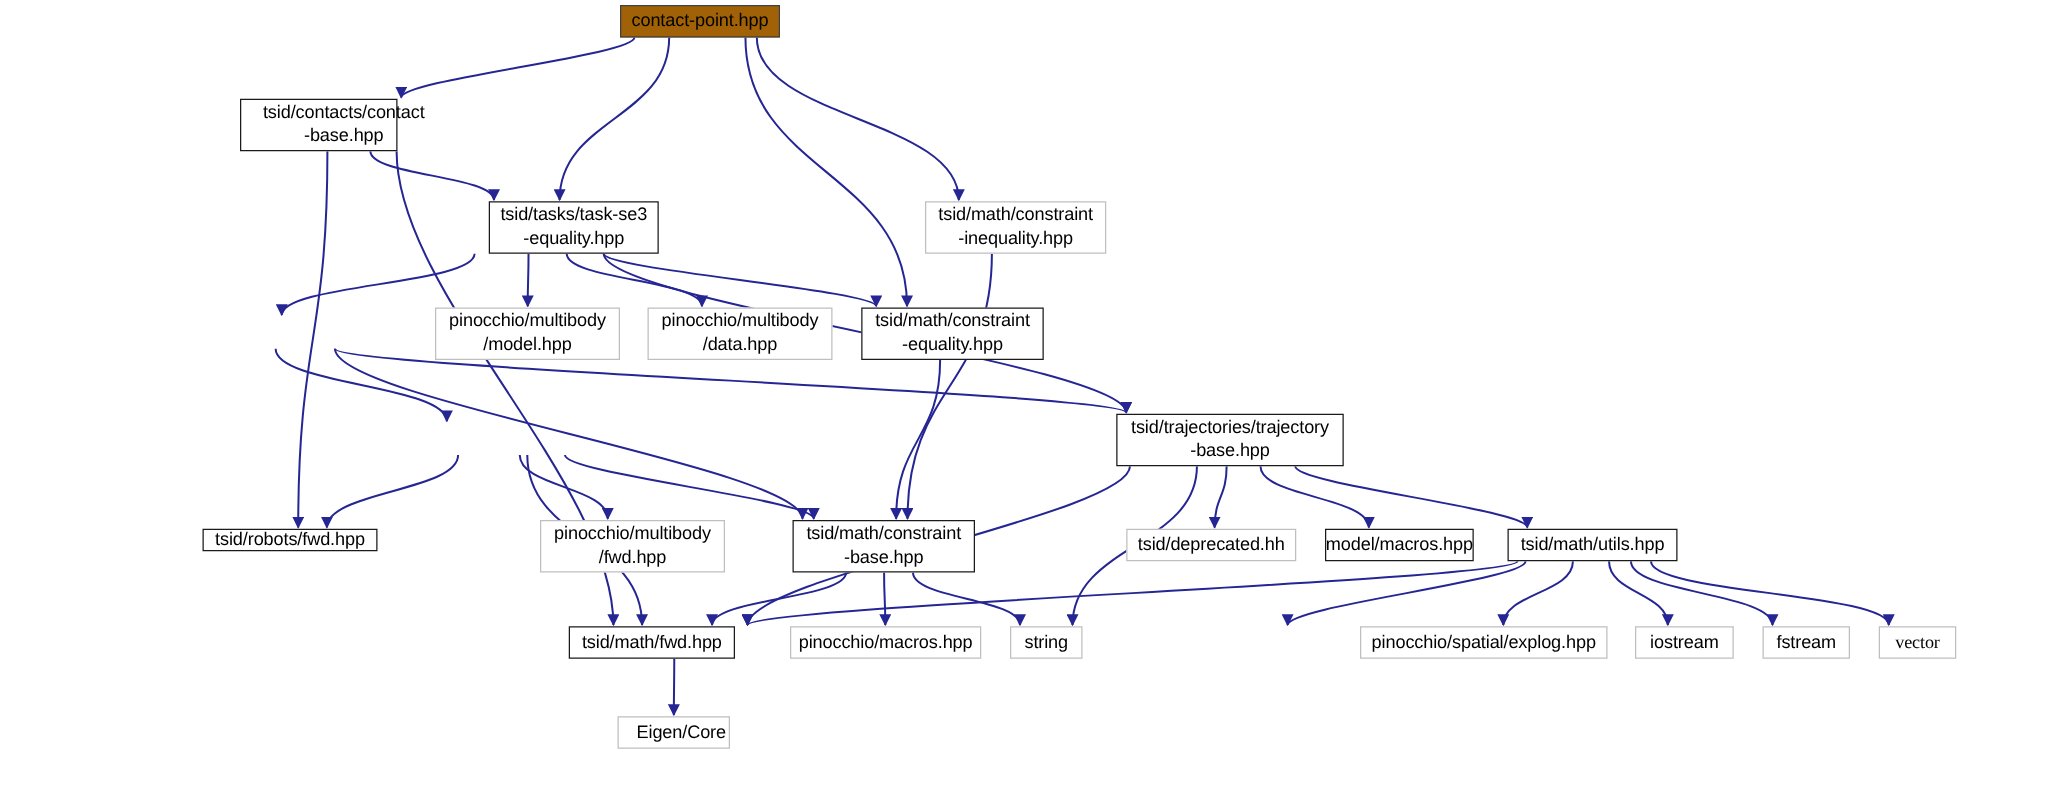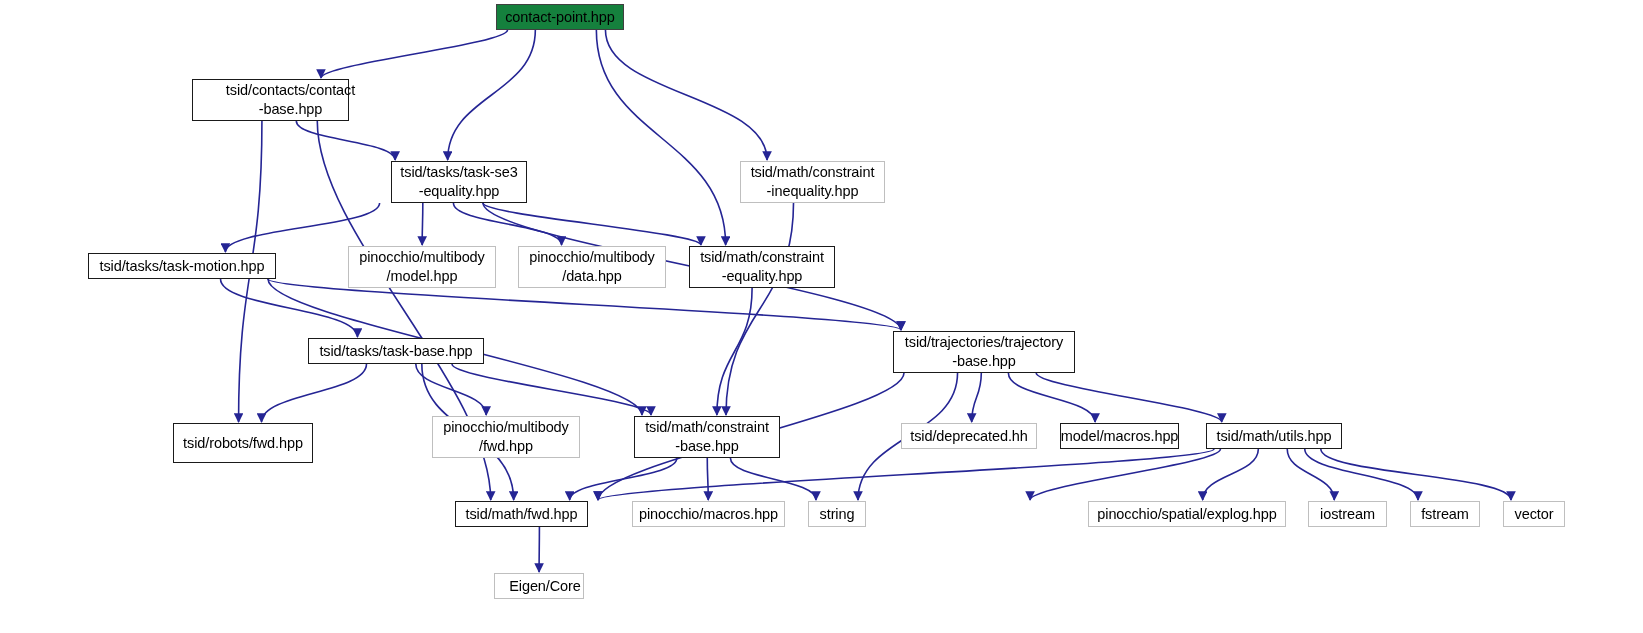--- a/index.html
+++ b/index.html
@@ -36,21 +36,21 @@
     font-size: 14.5px;
     line-height: 19px;
     white-space: pre-line;
     letter-spacing: -0.1px;
     z-index: 2;
   }
   .node.strong {
     border: 1.5px solid #1a1a1a;
   }
   .node.root {
-    background: #15803d;
+    background: #a16207;
     border: 1.5px solid #404040;
   }
 </style>
 </head>
 <body>
 
 <div id="graph">
   <svg id="edges" viewBox="0 0 1643 633">
       <defs>
         <marker id="arrow" viewBox="0 0 10 10" refX="9" refY="5" markerWidth="6" markerHeight="6" orient="auto-start-reverse" markerUnits="strokeWidth">
@@ -88,45 +88,43 @@
       <path d="M 730.4 458 C 730.4 479, 816 479, 816 500" fill="none" stroke="#252594" stroke-width="1.6" marker-end="url(#arrow)"></path>
       <path d="M 1214 449 C 1214 464.3, 598 484.7, 598 500" fill="none" stroke="#252594" stroke-width="1.6" marker-end="url(#arrow)"></path>
       <path d="M 1220.45 449 C 1220.45 464.3, 1030.05 484.7, 1030.05 500" fill="none" stroke="#252594" stroke-width="1.6" marker-end="url(#arrow)"></path>
       <path d="M 1258.34 449 C 1258.34 474.5, 1202.66 474.5, 1202.66 500" fill="none" stroke="#252594" stroke-width="1.6" marker-end="url(#arrow)"></path>
       <path d="M 1287.23 449 C 1287.23 474.5, 1334.27 474.5, 1334.27 500" fill="none" stroke="#252594" stroke-width="1.6" marker-end="url(#arrow)"></path>
       <path d="M 1304.78 449 C 1304.78 474.5, 1418 474.5, 1418 500" fill="none" stroke="#252594" stroke-width="1.6" marker-end="url(#arrow)"></path>
       <path d="M 1320.8 449 C 1320.8 474.5, 1511 474.5, 1511 500" fill="none" stroke="#252594" stroke-width="1.6" marker-end="url(#arrow)"></path>
       <path d="M 539.41 527 C 539.41 549.5, 539.09 549.5, 539.09 572" fill="none" stroke="#252594" stroke-width="1.6" marker-end="url(#arrow)"></path>
     </svg>
 <div class="node root" style="left: 496px; top: 4px; width: 128px; height: 26px;">contact-point.hpp</div>
-    <div class="node strong" style="left: 192px; top: 79px; width: 157px; height: 42px; padding-left: 40px;">tsid/contacts/contact
+    <div class="node strong" style="left: 192px; top: 79px; width: 126px; height: 42px; padding-left: 40px;">tsid/contacts/contact
 -base.hpp</div>
     <div class="node strong" style="left: 355px; top: 161px; width: 136px; height: 42px; margin-left: 36px;">tsid/tasks/task-se3
 -equality.hpp</div>
     <div class="node" style="left: 740px; top: 161px; width: 145px; height: 42px;">tsid/math/constraint
 -inequality.hpp</div>
-    <div class="node strong" style="left: 88px; top: 253px; width: 188px; height: 26px;">tsid/tasks/task-motion.hpp</div>
     <div class="node" style="left: 348px; top: 246px; width: 148px; height: 42px;">pinocchio/multibody
 /model.hpp</div>
     <div class="node" style="left: 518px; top: 246px; width: 148px; height: 42px;">pinocchio/multibody
 /data.hpp</div>
     <div class="node strong" style="left: 689px; top: 246px; width: 146px; height: 42px;">tsid/math/constraint
 -equality.hpp</div>
-    <div class="node strong" style="left: 308px; top: 338px; width: 176px; height: 26px;">tsid/tasks/task-base.hpp</div>
     <div class="node strong" style="left: 893px; top: 331px; width: 182px; height: 42px;">tsid/trajectories/trajectory
 -base.hpp</div>
-    <div class="node strong" style="left: 173px; top: 423px; width: 140px; height: 40px;">tsid/robots/fwd.hpp</div>
+    <div class="node strong" style="left: 162px; top: 423px; width: 140px; height: 18px;">tsid/robots/fwd.hpp</div>
     <div class="node" style="left: 432px; top: 416px; width: 148px; height: 42px;">pinocchio/multibody
 /fwd.hpp</div>
     <div class="node strong" style="left: 634px; top: 416px; width: 146px; height: 42px;">tsid/math/constraint
 -base.hpp</div>
     <div class="node" style="left: 901px; top: 423px; width: 136px; height: 26px;">tsid/deprecated.hh</div>
     <div class="node strong" style="left: 1060px; top: 423px; width: 119px; height: 26px;">model/macros.hpp</div>
     <div class="node strong" style="left: 1206px; top: 423px; width: 136px; height: 26px;">tsid/math/utils.hpp</div>
     <div class="node strong" style="left: 455px; top: 501px; width: 133px; height: 26px;">tsid/math/fwd.hpp</div>
     <div class="node" style="left: 632px; top: 501px; width: 153px; height: 26px;">pinocchio/macros.hpp</div>
     <div class="node" style="left: 808px; top: 501px; width: 58px; height: 26px;">string</div>
     <div class="node" style="left: 1088px; top: 501px; width: 198px; height: 26px;">pinocchio/spatial/explog.hpp</div>
     <div class="node" style="left: 1308px; top: 501px; width: 79px; height: 26px;">iostream</div>
     <div class="node" style="left: 1410px; top: 501px; width: 70px; height: 26px;">fstream</div>
-    <div class="node" style="left: 1503px; top: 501px; width: 62px; height: 26px;">vector</div>
+    <div class="node" style="left: 1503px; top: 501px; width: 62px; height: 26px; font-family: Liberation Serif, serif;">vector</div>
     <div class="node" style="left: 494px; top: 573px; width: 90px; height: 26px; padding-left: 12px;">Eigen/Core</div>
   </div>
 
 </body></html>

